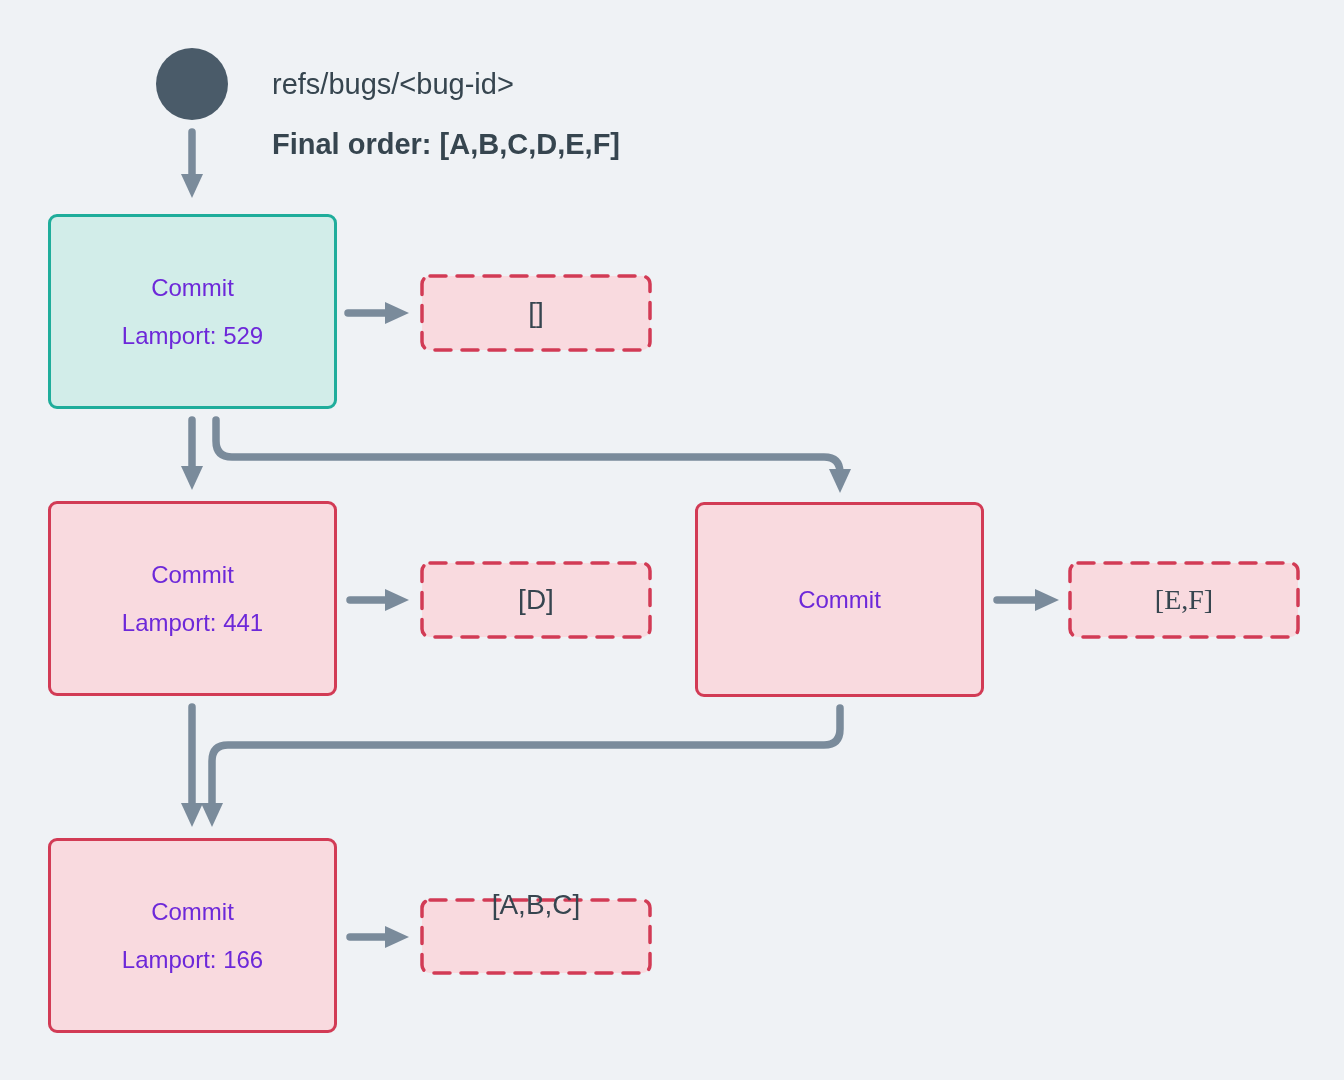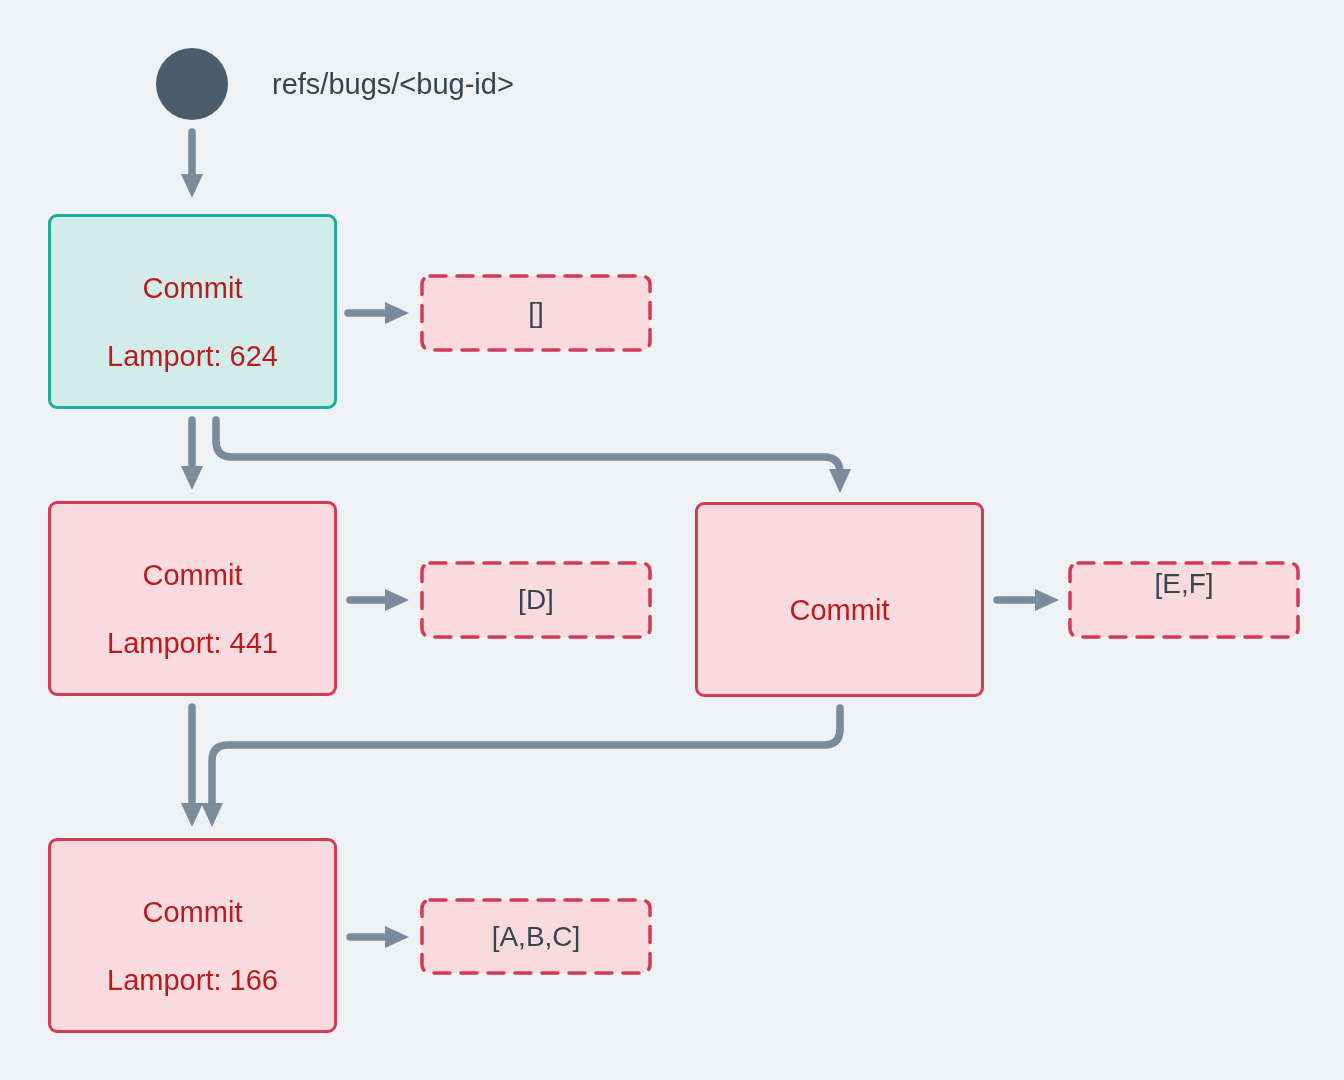--- a/index.html
+++ b/index.html
@@ -79,45 +79,44 @@
     flex-direction: column;
     align-items: center;
     justify-content: center;
     text-align: center;
   }
   .commit-box.head {
     border-color: #1FAD9B;
     background: #D2EDE9;
   }
   .commit-line {
-    font-size: 29px;
+    font-size: 24px;
     line-height: 48px;
-    color: #b91c1c;
+    color: #6d28d9;
     white-space: nowrap;
-    margin-top: 20px;
   }
   .payload-label {
     position: absolute;
     width: 228px;
     height: 74px;
     display: flex;
     align-items: center;
     justify-content: center;
     font-size: 28px;
     color: #36454F;
     white-space: nowrap;
   }
   #box-864 { left: 48px;  top: 214px; }
   #box-246 { left: 48px;  top: 501px; }
   #box-537 { left: 695px; top: 502px; }
   #box-127 { left: 48px;  top: 838px; }
   #payload-864 { left: 422px;  top: 276px; }
   #payload-246 { left: 422px;  top: 563px; }
-  #payload-537 { left: 1070px; top: 547px; }
-  #payload-127 { left: 422px;  top: 900px; }
+  #payload-537 { left: 1070px; top: 563px; font-family: Liberation Serif, serif; }
+  #payload-127 { left: 422px;  top: 868px; }
 </style>
 </head>
 <body>
 
 <div class="canvas">
 
   <svg class="connectors" width="1344" height="1080" viewBox="0 0 1344 1080">
     <defs>
       <marker id="ah" markerUnits="userSpaceOnUse" markerWidth="30" markerHeight="28" refX="7" refY="14" orient="auto">
         <path d="M3,3 L27,14 L3,25 Z" fill="#7A8B9B"></path>
@@ -143,24 +142,25 @@
     <path class="edge" d="M350,937 L389,937" marker-end="url(#ah)"></path>
 
     <rect class="payload-rect" x="422" y="276" width="228" height="74" rx="8"></rect>
     <rect class="payload-rect" x="422" y="563" width="228" height="74" rx="8"></rect>
     <rect class="payload-rect" x="1070" y="563" width="228" height="74" rx="8"></rect>
     <rect class="payload-rect" x="422" y="900" width="228" height="73" rx="8"></rect>
   </svg>
 
   <div class="ref-dot"></div>
   <div class="ref-label">refs/bugs/&lt;bug-id&gt;</div>
+  <div class="final-order">Final order: [A,B,C,D,E,F]</div>
 
   <div class="commit-box head" id="box-864">
     <div class="commit-line">Commit</div>
-    <div class="commit-line">Lamport: 624</div>
+    <div class="commit-line">Lamport: 529</div>
   </div>
 
   <div class="commit-box" id="box-246">
     <div class="commit-line">Commit</div>
     <div class="commit-line">Lamport: 441</div>
   </div>
 
   <div class="commit-box" id="box-537">
     <div class="commit-line">Commit</div>
   </div>

